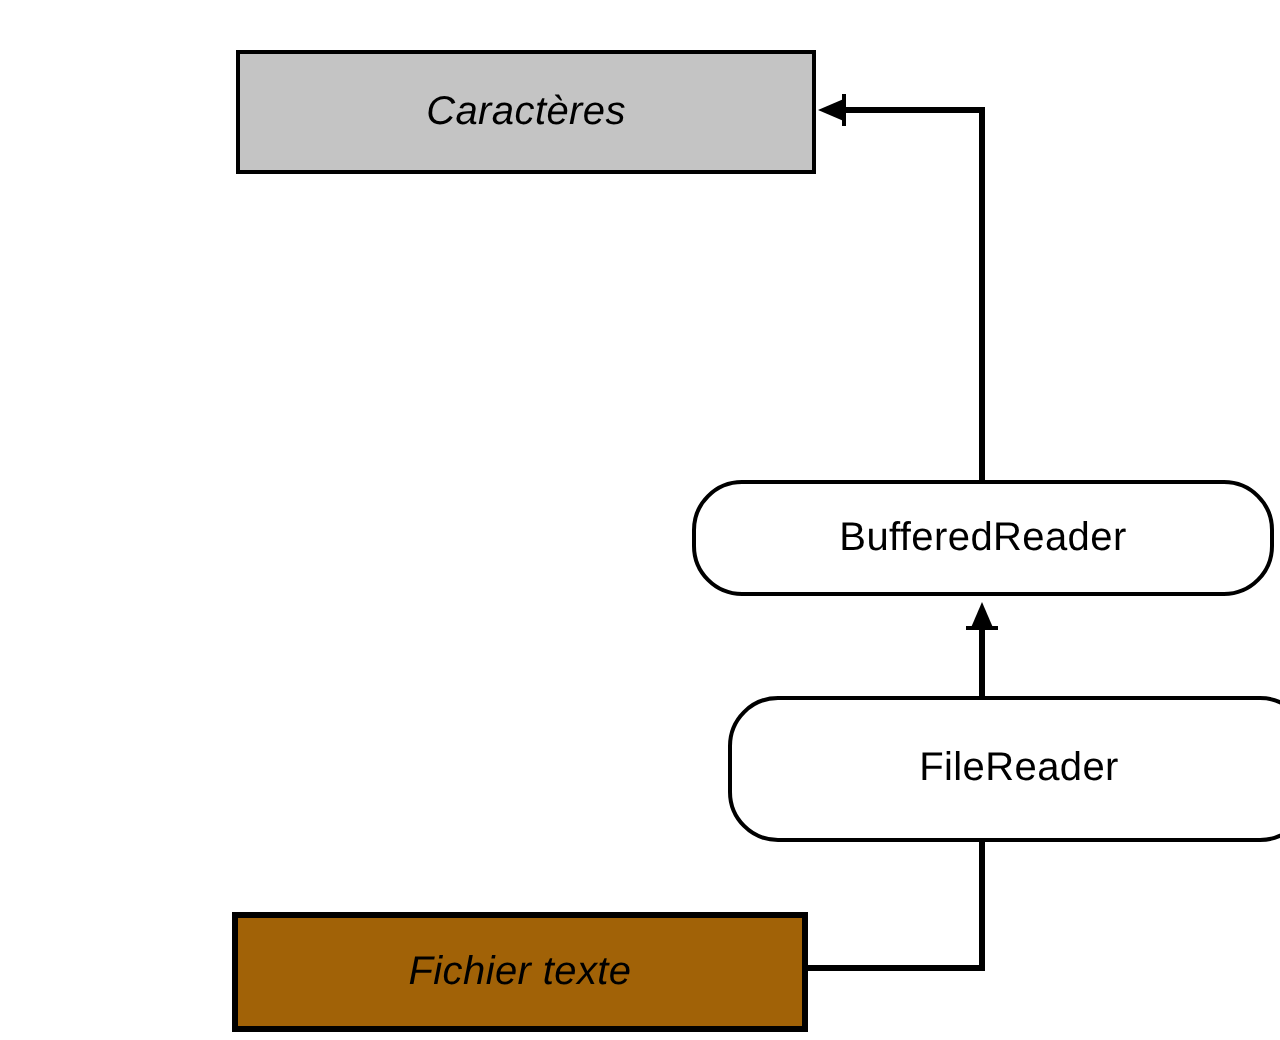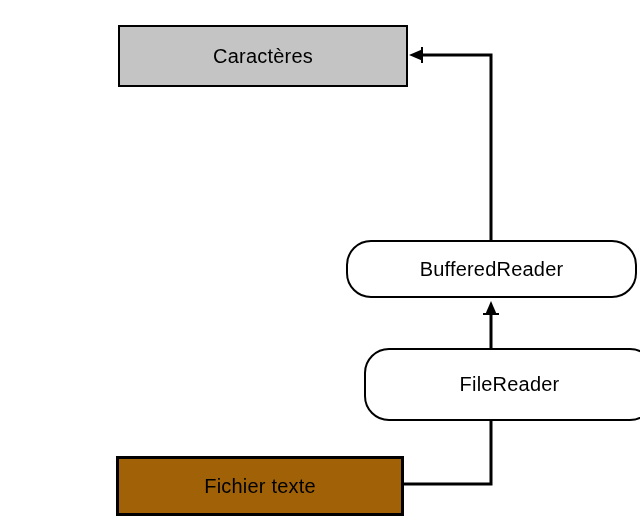--- a/index.html
+++ b/index.html
@@ -23,20 +23,21 @@
     justify-content: center;
     font-size: 20px;
     color: #000000;
     background: #ffffff;
     border: 2px solid var(--border, #000000);
     text-align: center;
     letter-spacing: 0.2px;
   }
   .node.rect-gray {
     background: #c4c4c4;
+    font-style: italic;
   }
   .node.rounded {
     border-radius: 25px;
   }
   #node-caracteres {
     left: 118px; top: 25px;
     width: 290px; height: 62px;
   }
   #node-bufferedreader {
     left: 346px; top: 240px;

